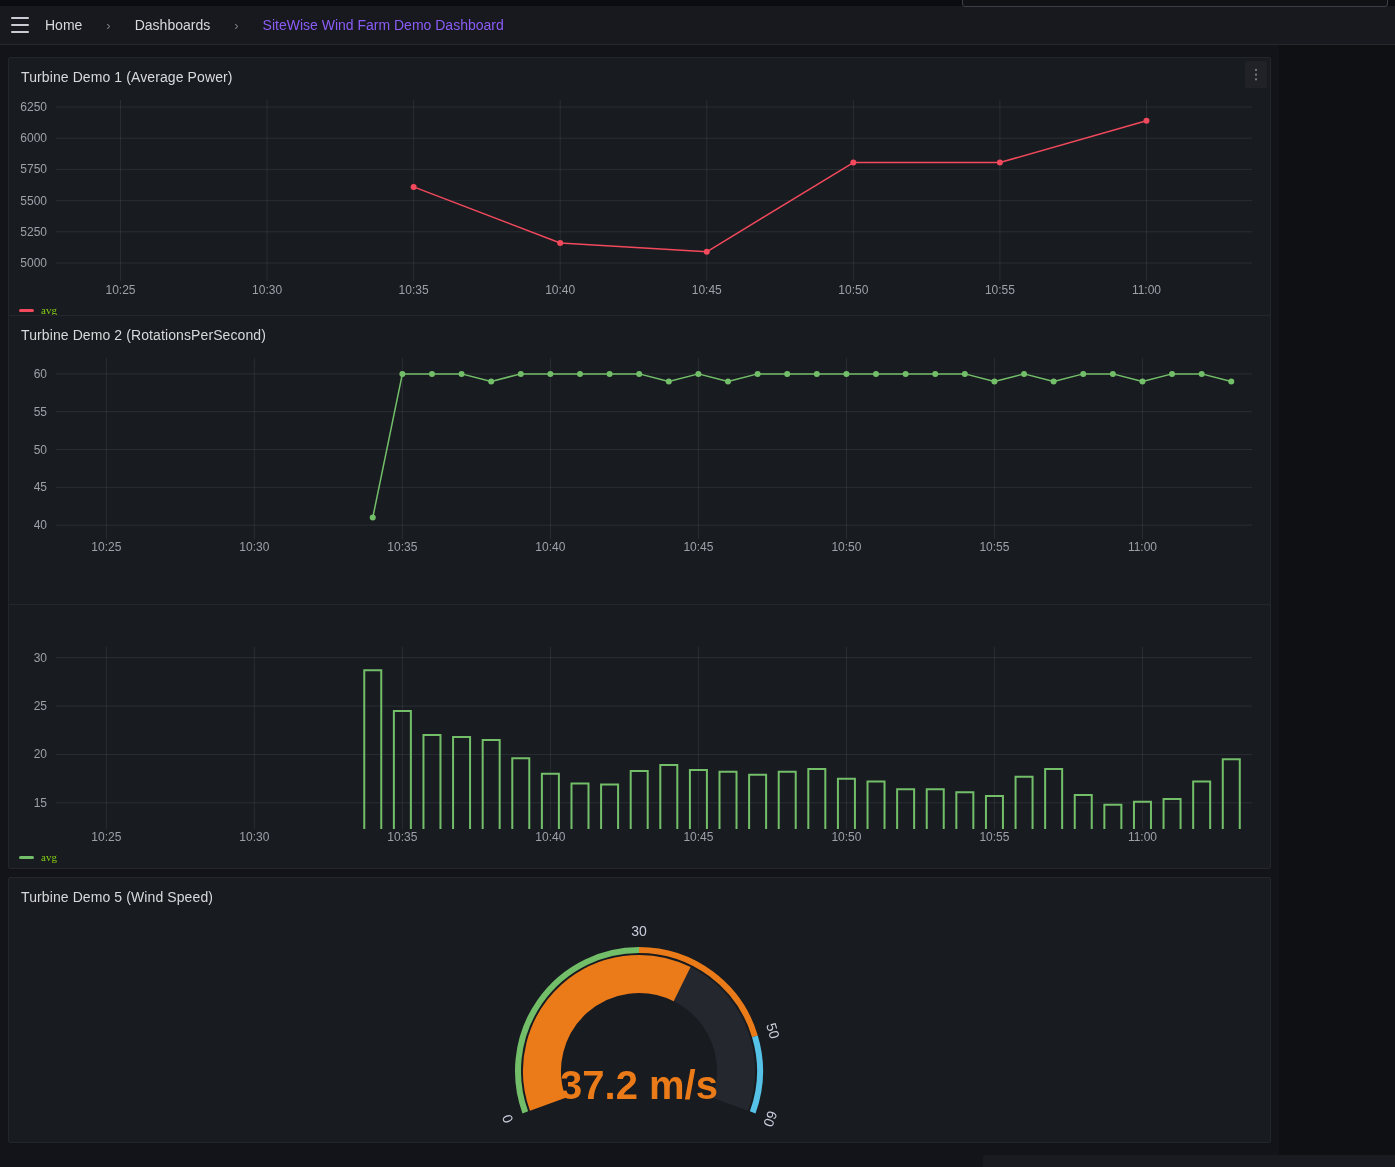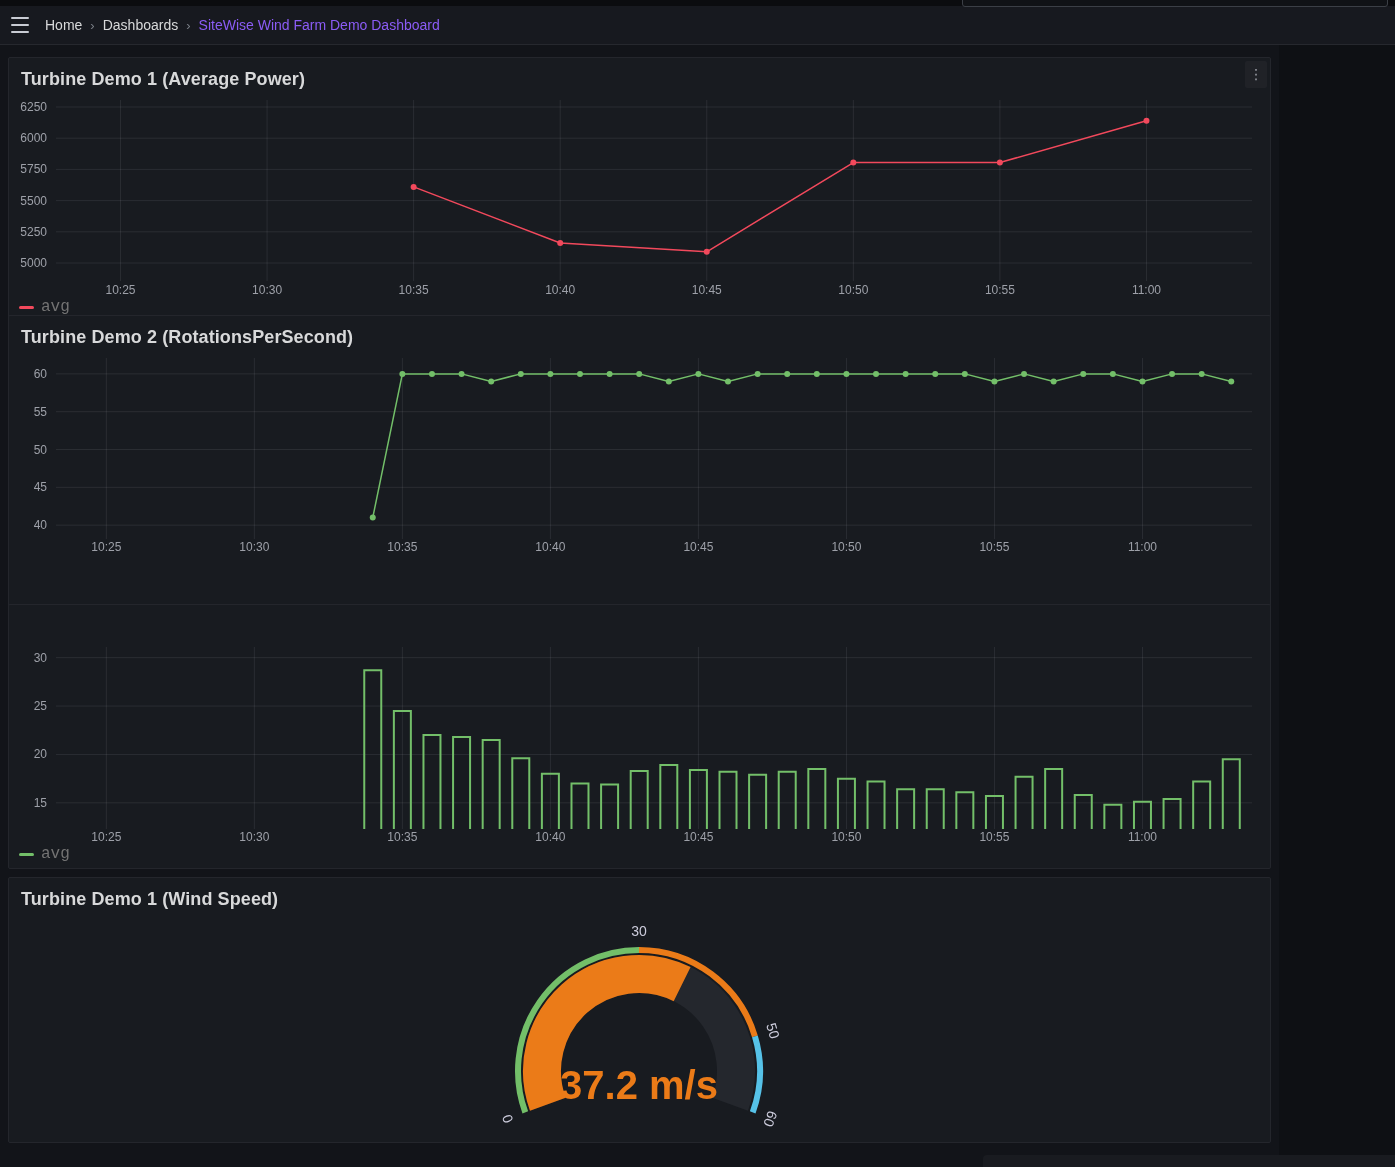--- a/index.html
+++ b/index.html
@@ -11,41 +11,41 @@
   }
   .top-strip{position:absolute;left:0;top:0;width:1395px;height:6px;background:#0b0c0f;z-index:5;}
   .cutoff-box{position:absolute;left:962px;top:-29px;width:424px;height:34px;border:1px solid #3b3f46;border-radius:3px;background:#101216;z-index:6;}
   .topnav{
     position:absolute;left:0;top:6px;width:1395px;height:38px;background:#17191f;
     border-bottom:1px solid #26282e;display:flex;align-items:center;z-index:4;
   }
   .hamburger{width:20px;height:16px;margin-left:11px;background:none;border:none;padding:0;cursor:pointer;
     display:flex;flex-direction:column;justify-content:space-between;}
   .hamburger span{display:block;width:18px;height:2px;background:#c9ccd4;border-radius:1px;}
-  .breadcrumb{display:flex;align-items:center;margin-left:14px;font-size:14px;}
+  .breadcrumb{display:flex;align-items:center;margin-left:14px;font-size:14px;gap:16px;}
   .breadcrumb a{color:#d8d9da;font-weight:500;text-decoration:none;cursor:pointer;}
   .breadcrumb .sep{color:#7b7f87;margin:0 8px;font-size:13px;}
   .breadcrumb .current{color:#8b5cf6;font-weight:400;}
   .panel{
     position:absolute;left:8px;width:1263px;box-sizing:border-box;
     background:#181b20;border:1px solid #24262c;border-radius:2px;
   }
   .panel-header{position:relative;height:37px;}
   .panel-title{
-    margin:0;padding:11px 0 0 12px;font-size:18px;font-weight:700;color:#d8d9da;cursor:pointer;
+    margin:0;padding:11px 0 0 12px;font-size:14px;font-weight:400;color:#d8d9da;cursor:pointer;
     letter-spacing:.1px;
   }
   .kebab{
     position:absolute;top:3px;right:3px;width:22px;height:27px;border:none;border-radius:2px;
     background:#202227;color:#9da0a8;font-size:14px;line-height:27px;text-align:center;cursor:pointer;padding:0;
   }
   svg.chart{position:absolute;left:0;top:37px;display:block;}
   .legend{position:absolute;left:10px;bottom:5px;display:flex;}
   .legend-item{display:flex;align-items:center;gap:7px;background:none;border:none;padding:0;cursor:pointer;
-    font-family:Liberation Mono, monospace;font-size:16px;color:#737373;}
+    font-family:Liberation Serif, serif;font-size:11px;color:#84cc16;}
   .legend-dash{display:inline-block;width:15px;height:3px;border-radius:2px;background:#888;}
   .right-strip{position:absolute;left:1279px;top:45px;width:116px;height:1122px;background:#0e1014;}
   .bottom-sliver{position:absolute;left:983px;top:1155px;width:412px;height:12px;background:#191b20;border-top-left-radius:4px;}
 </style>
 </head>
 <body>
 
 <div class="top-strip">
   <div class="cutoff-box"></div>
 </div>
@@ -250,21 +250,21 @@
     <div class="legend">
       <button class="legend-item">
         <span class="legend-dash" id="legend-dash-2" style="background: rgb(115, 191, 105);"></span>
         <span>avg</span>
       </button>
     </div>
   </section>
 
   <section class="panel" style="top:877px;height:266px;">
     <div class="panel-header">
-      <h2 class="panel-title">Turbine Demo 1 (Wind Speed)</h2>
+      <h2 class="panel-title">Turbine Demo 5 (Wind Speed)</h2>
     </div>
     <svg class="chart" id="chart-3" width="1261" height="224">
         <path d="M 538.8498157837669 189.17595390258987 A 97 97 0 1 1 721.1501842162331 189.17595390258987" fill="none" stroke="#24272d" stroke-width="38"></path>
         <path d="M 538.8498157837669 189.17595390258987 A 97 97 0 0 1 673.1296123809379 69.11595925677695" fill="none" stroke="#EB7B18" stroke-width="38"></path>
         <path d="M 516.2971928849051 197.3844373424059 A 121 121 0 0 1 630 35" fill="none" stroke="#73BF69" stroke-width="6"></path>
         <path d="M 630 35 A 121 121 0 0 1 745.9167309901742 121.2968088419581" fill="none" stroke="#EB7B18" stroke-width="6"></path>
         <path d="M 745.9167309901742 121.2968088419581 A 121 121 0 0 1 743.7028071150949 197.38443734240593" fill="none" stroke="#56C2E8" stroke-width="6"></path>
         <text x="0" y="0" transform="translate(498.4430330899728 203.88282006559362) rotate(-110)" text-anchor="middle" dominant-baseline="central" font-size="14" fill="#ccccdc">0</text>
         <text x="0" y="0" transform="translate(630 16) rotate(0)" text-anchor="middle" dominant-baseline="central" font-size="14" fill="#ccccdc">30</text>
         <text x="0" y="0" transform="translate(764.1185317241684 115.84754742044738) rotate(73.33333333333334)" text-anchor="middle" dominant-baseline="central" font-size="14" fill="#ccccdc">50</text>

